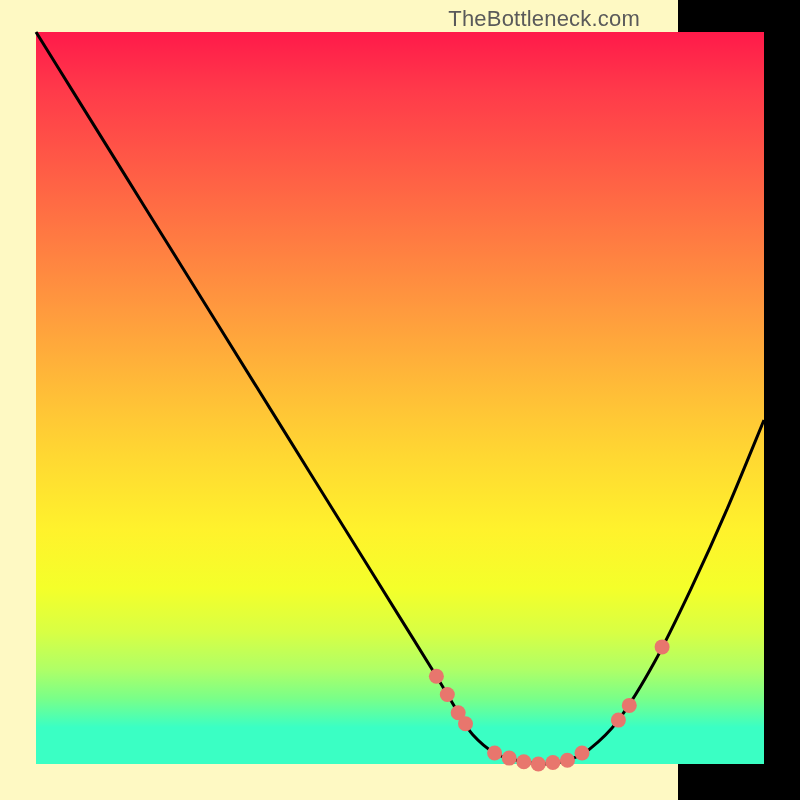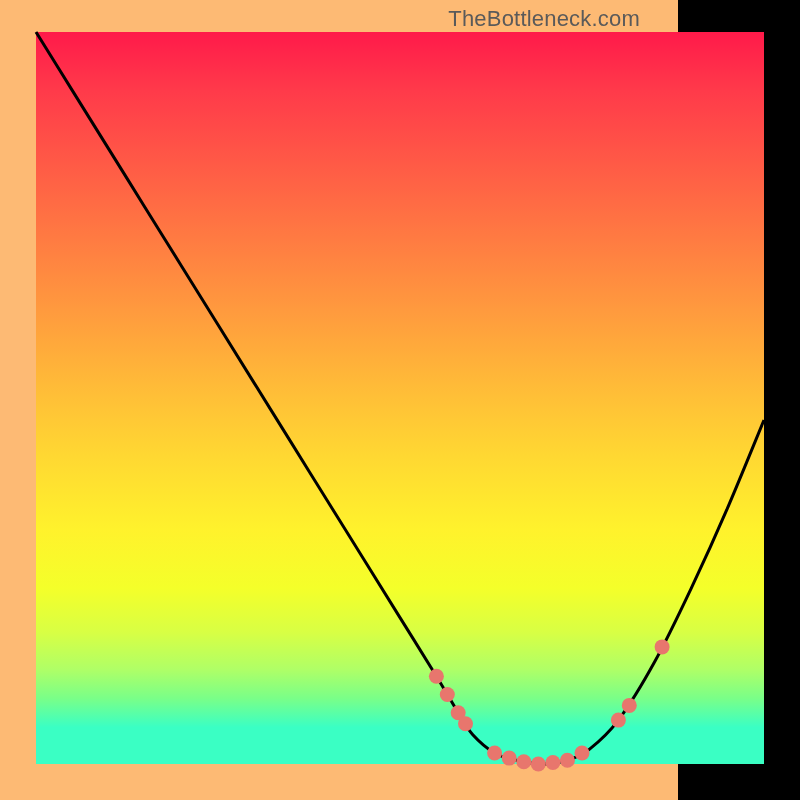--- a/index.html
+++ b/index.html
@@ -1,21 +1,21 @@
 <!DOCTYPE html>
 <html><head>
 <meta charset="utf-8">
 <style>
   * { margin: 0; padding: 0; box-sizing: border-box; }
   html, body { width: 800px; height: 800px; overflow: hidden; background: #000; }
   .chart-container {
     position: relative;
     width: 678px;
     height: 800px;
-    background: #fdba74;
+    background: #fef9c3;
   }
   .plot-area {
     position: absolute;
     left: 36px;
     top: 32px;
     width: 728px;
     height: 732px;
     background: linear-gradient(to bottom,
       #ff1a4a 0%,
       #ff3a4a 8%,

